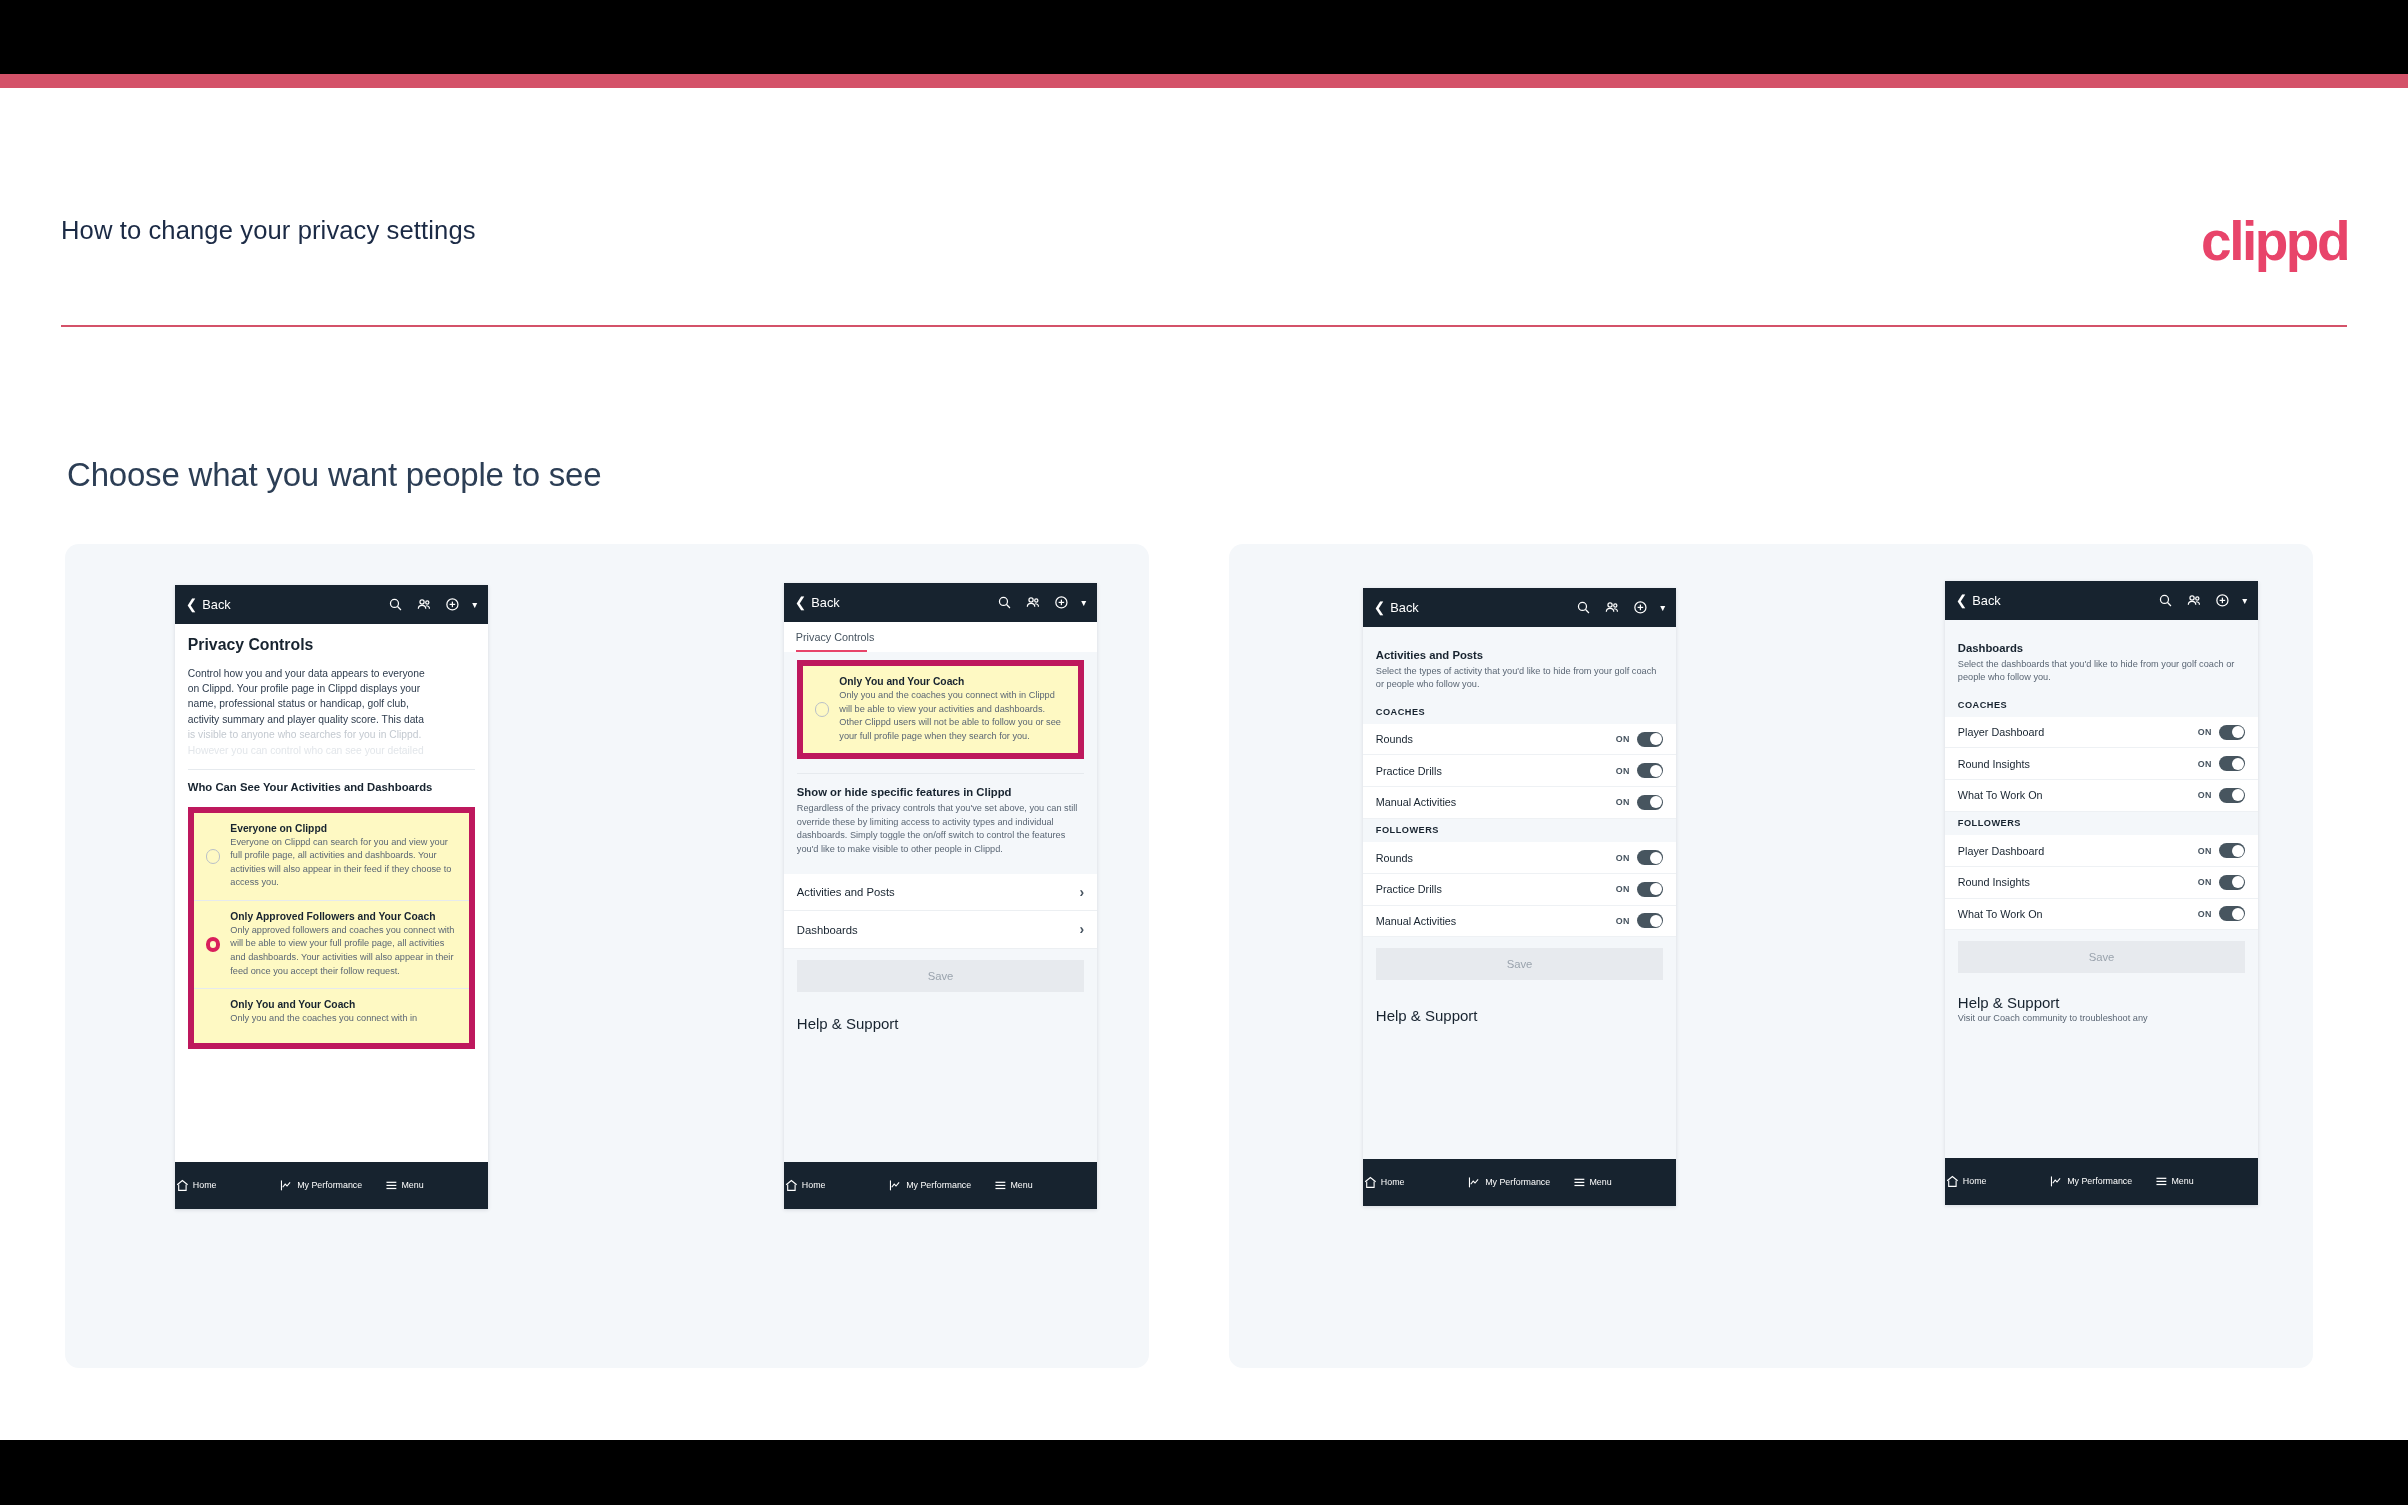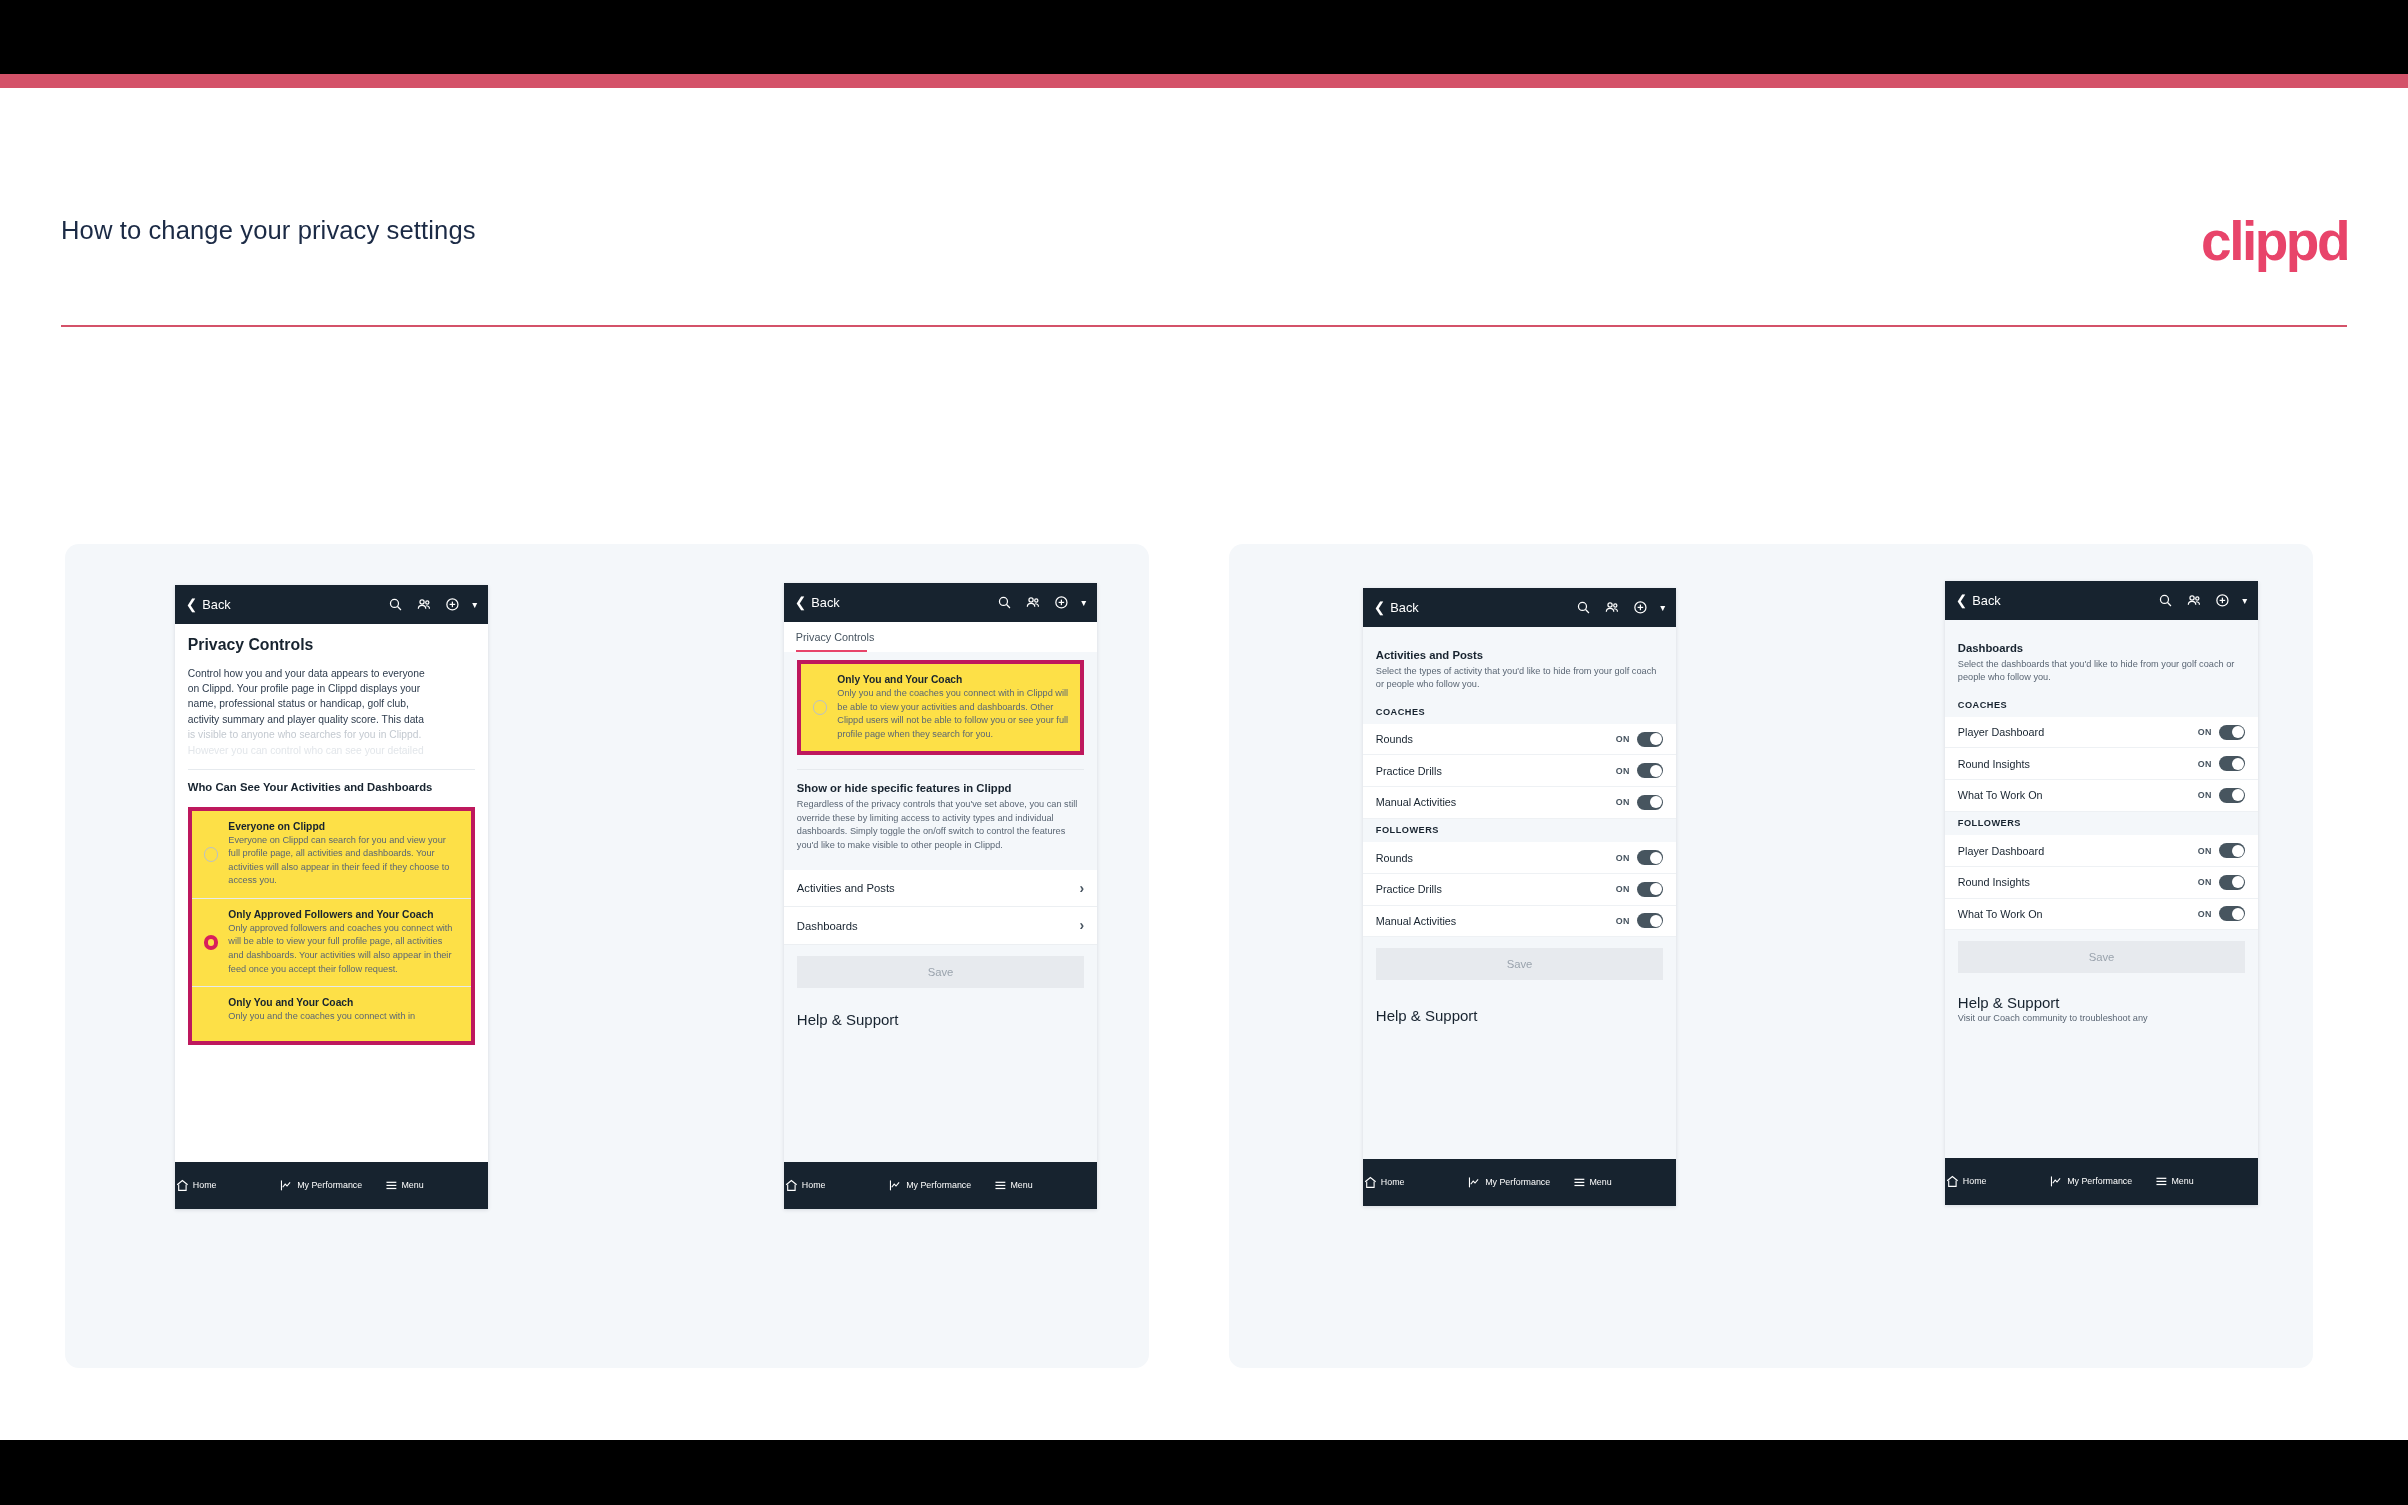--- a/index.html
+++ b/index.html
@@ -65,21 +65,21 @@
 
   .screen { position:absolute; left:0; top:39px; right:0; bottom:0; background:#fff; overflow:hidden; }
 
   .h1 { font-size:15.8px; font-weight:bold; color:#17232f; }
   .body-txt { font-size:10.3px; color:#2e3c4d; line-height:1.5; }
   .body-fade { color:#c3c9d0; }
   .body-fade2 { color:#e2e6ea; }
   .sec-h { font-size:11.3px; font-weight:bold; color:#17232f; }
   .hr { height:1px; background:#e6eaee; }
 
-  .opt-box { border:4px solid #be185d; background:#fde047; }
+  .opt-box { border:6px solid #be185d; background:#fef9c3; }
   .opt { display:flex; gap:9.9px; padding:9.9px 11.8px; align-items:center; }
   .radio { width:14.8px; height:14.8px; border-radius:50%; border:1.7px solid #b9c0c8; flex:none; }
   .radio.on { border:4.4px solid #d91f5c; }
   .opt-t { font-size:10.3px; font-weight:bold; color:#17232f; margin-bottom:2px; }
   .opt-d { font-size:9.2px; color:#5a6674; line-height:1.48; }
 
   .tabbar { background:#fff; padding:8.9px 11.8px 0; }
   .tab-lbl { font-size:10.8px; color:#46535f; }
   .tab-underline { width:71px; height:2.5px; background:#e8446a; margin-top:6.9px; }
 
@@ -131,20 +131,21 @@
 
   <div class="band-black-top"></div>
   <div class="band-pink"></div>
 
   <div class="page">
 
     <div class="hdr-title">How to change your privacy settings</div>
     <div class="logo">clippd</div>
     <div class="hdr-rule"></div>
 
+    <div class="sub-title">Choose what you want people to see</div>
 
     <div class="card" id="card-left">
 
       <div class="phone" style="left:110px; top:41px; width:313px; height:624px;">
         <div class="topbar">
           <div class="tb-back">
             <span class="chev-l">❮</span>
             <span>Back</span>
           </div>
           <div class="tb-icons">

